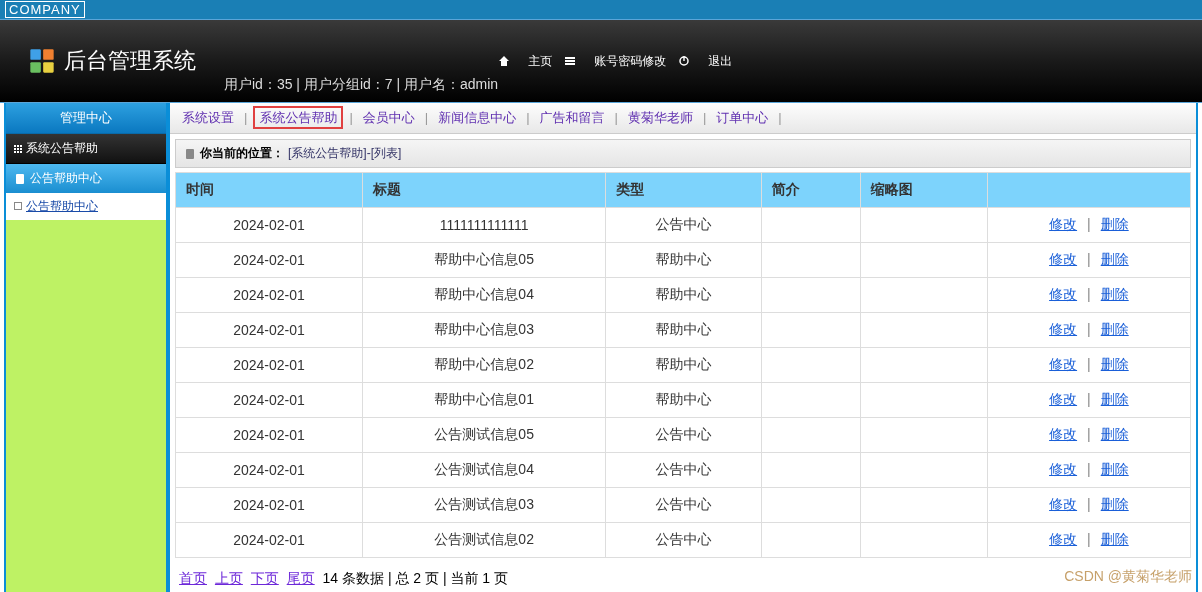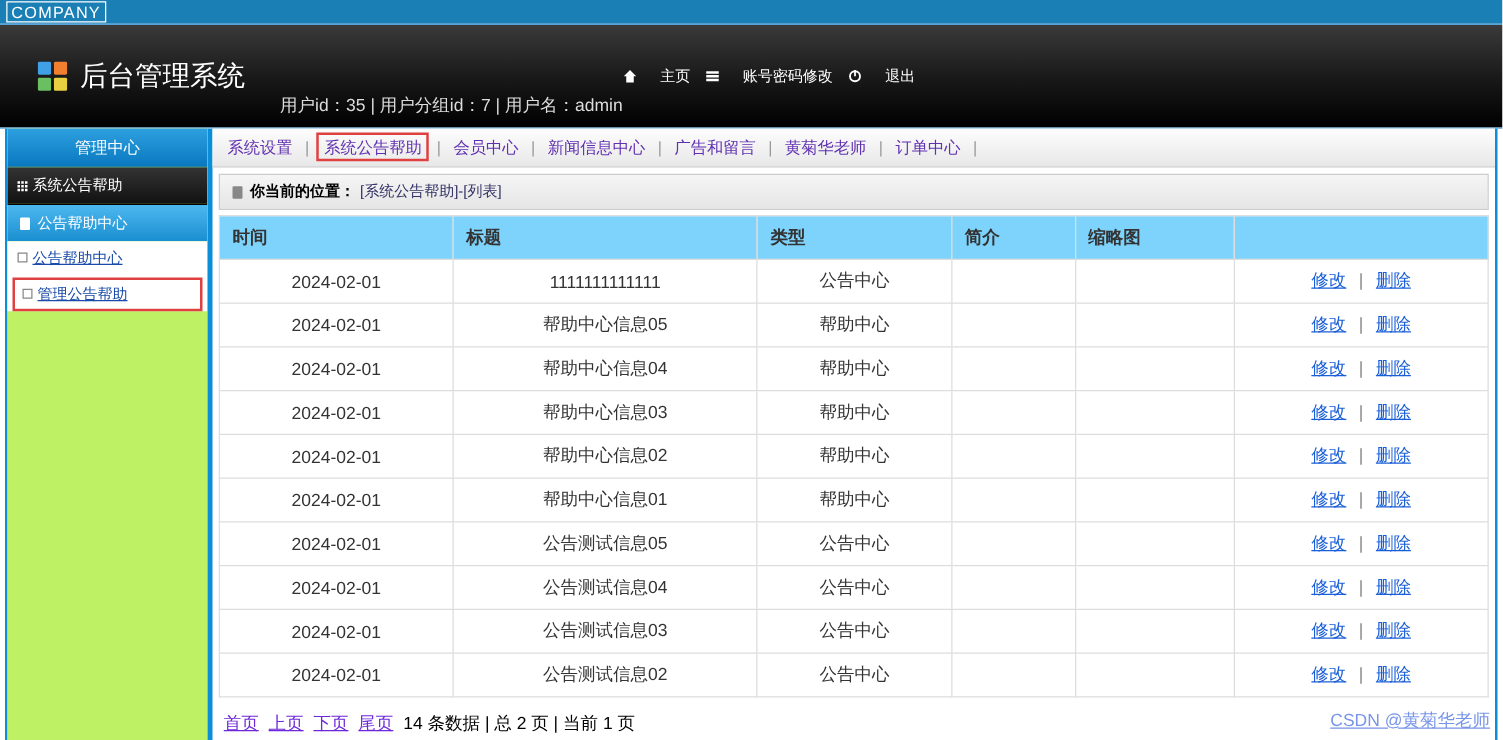--- a/index.html
+++ b/index.html
@@ -35,21 +35,21 @@
 .breadcrumb b { font-weight: bold; }
 .breadcrumb span.loc { color: #336; }
 table.data { width: 100%; border-collapse: collapse; margin-top: 4px; }
 table.data th, table.data td { border: 1px solid #ddd; padding: 8px 10px; text-align: left; font-size: 14px; }
 table.data th { background: #7dd3fc; font-weight: bold; color: #333; }
 table.data td { color: #333; text-align: center; }
 table.data a { color: #1a5fd8; text-decoration: underline; }
 .action-sep { color: #888; margin: 0 10px; }
 .pager { padding: 12px 4px; font-size: 14px; }
 .pager a { color: #6d28d9; text-decoration: underline; margin-right: 4px; }
-.watermark { position: fixed; bottom: 6px; right: 10px; color: #1d4ed8; font-size: 14px; opacity: 0.6; pointer-events: none; text-decoration: underline; }
+.watermark { position: fixed; bottom: 6px; right: 10px; color: #a16207; font-size: 14px; opacity: 0.6; pointer-events: none; }
 .dots-grid { display: inline-grid; grid-template-columns: repeat(3,2px); gap: 1px; }
 .dots-grid i { width:2px; height:2px; background:#fff; }
 </style>
 </head>
 <body>
 
 <div class="company-tag">
   <span>COMPANY</span>
 </div>
 
@@ -109,21 +109,20 @@
       <span>系统公告帮助</span>
     </div>
     <div class="side-item-blue">
       <span class="icon-small"><svg viewBox="0 0 12 12">
             <rect x="2" y="1" width="8" height="10" fill="#fff" rx="1"></rect>
           </svg></span>
       <span>公告帮助中心</span>
     </div>
     <div class="side-links">
       <a href="#">公告帮助中心</a>
-      <a href="#" class="boxed">管理公告帮助</a>
     </div>
   </div>
 
   <div class="content">
     <div class="top-nav" id="topnav"><a href="#">系统设置</a><span class="sep">|</span><a href="#" class="active">系统公告帮助</a><span class="sep">|</span><a href="#">会员中心</a><span class="sep">|</span><a href="#">新闻信息中心</a><span class="sep">|</span><a href="#">广告和留言</a><span class="sep">|</span><a href="#">黄菊华老师</a><span class="sep">|</span><a href="#">订单中心</a><span class="sep">|</span></div>
     <div class="inner">
       <div class="breadcrumb">
         <span class="icon-small"><svg viewBox="0 0 12 12">
               <rect x="2" y="1" width="8" height="10" fill="#888" rx="1"></rect>
             </svg></span>

